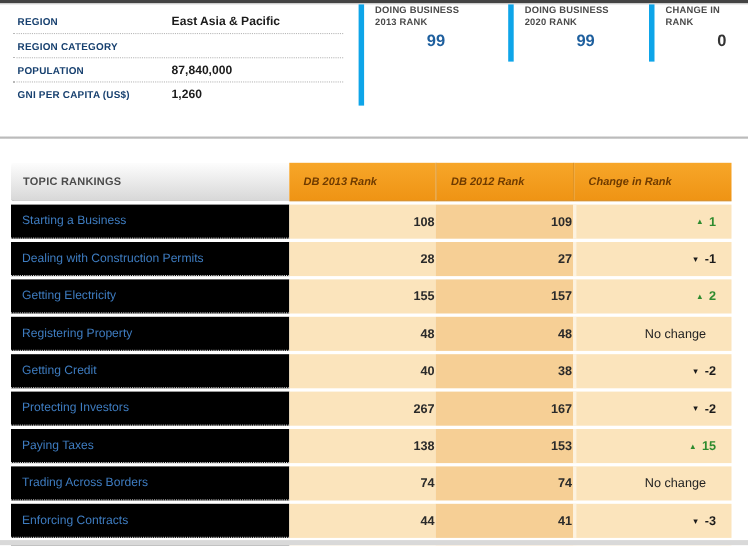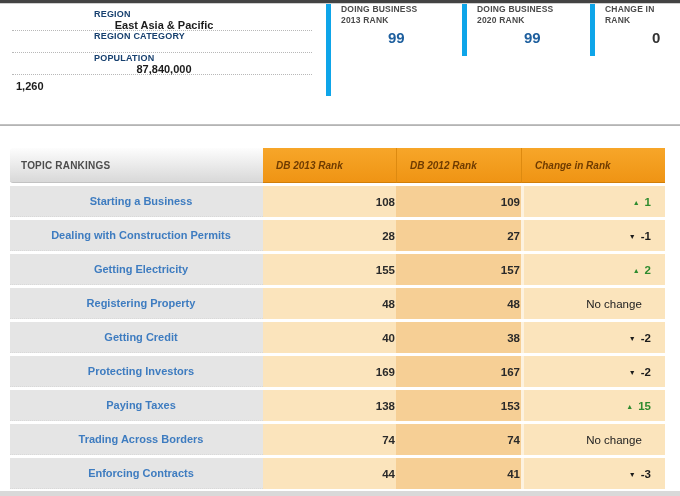--- a/index.html
+++ b/index.html
@@ -7,21 +7,21 @@
     position:relative;width:680px;height:496px;background:#fff;overflow:hidden;
     font-family:"Liberation Sans",sans-serif;
   }
   
   .topbar{position:absolute;top:0;left:0;width:680px;height:3px;background:#434343;}
   .topbar-shadow{position:absolute;top:3px;left:0;width:680px;height:1px;background:#cfcfcf;}
 
   
   .profile{position:absolute;left:12px;top:9px;width:300px;}
   .profile-row{display:flex;align-items:center;height:21px;padding-left:4px;}
-  .profile-row.dotted{border-bottom:1px dotted #b8b8b8;flex-direction:column;}
+  .profile-row.dotted{border-bottom:1px dotted #b8b8b8;}
   .profile-label{width:140px;font-size:9px;font-weight:bold;color:#17406f;letter-spacing:.2px;}
   .profile-value{font-size:11px;font-weight:bold;color:#1b1b1b;}
 
   
   .sumbox{position:absolute;top:4px;border-left:5px solid #0ea5e9;padding-left:10px;}
   .sumbox .lbl{font-size:8.5px;font-weight:bold;color:#4a4a4a;line-height:10.5px;letter-spacing:.2px;}
   .sumbox .val{margin-top:4px;font-size:15px;font-weight:bold;margin-left:47px;}
   .sumbox.b1{left:326px;height:92px;}
   .sumbox.b2{left:462px;height:52px;}
   .sumbox.b3{left:590px;height:52px;}
@@ -46,23 +46,22 @@
   th.rank-head{
     height:34px;text-align:left;padding:0 0 0 13px;
     font-size:10px;font-weight:bold;color:#6f3b00;
     background:linear-gradient(to bottom,#f7a629,#ef9414);
     border-bottom:1px solid #d17e08;
     font-style:italic;
   }
   th.rank-head.sep{border-left:1px solid #dd8a10;}
   td{height:28px;font-size:11px;}
   td.topic{
-    background:#e5e5e5;color:#3e7cc0;padding-left:10px;text-align:center;
+    background:#000000;color:#3e7cc0;padding-left:10px;text-align:left;
     border-bottom:1px dotted #d9d9d9;
-    font-weight:bold;
   }
   td.num{
     font-size:11.5px;font-weight:bold;color:#2a2a2a;
     text-align:right;
   }
   td.light{background:#fbe4bc;}
   td.dark{background:#f6cf95;}
   td.change{background:#fbe4bc;border-left:3px solid #fdf2df;
     text-align:right;padding-right:14px;font-size:11.5px;font-weight:bold;}
   td.change.up{color:#2e8b2e;}
@@ -87,20 +86,21 @@
       <span class="profile-value">East Asia &amp; Pacific</span>
     </div>
     <div class="profile-row dotted">
       <span class="profile-label">REGION CATEGORY</span>
     </div>
     <div class="profile-row dotted">
       <span class="profile-label">POPULATION</span>
       <span class="profile-value">87,840,000</span>
     </div>
     <div class="profile-row">
+      <span class="profile-label">GNI PER CAPITA (US$)</span>
       <span class="profile-value">1,260</span>
     </div>
   </div>
 
   <div class="sumbox b1">
     <div class="lbl">
       <div>DOING BUSINESS</div>
       <div>2013 RANK</div>
     </div>
     <div class="val blue">99</div>
@@ -163,21 +163,21 @@
           <td class="change none">No change</td>
         </tr>
         <tr>
           <td class="topic">Getting Credit</td>
           <td class="num light">40</td>
           <td class="num dark">38</td>
           <td class="change down"><span class="arrow down">▼</span><span>-2</span></td>
         </tr>
         <tr>
           <td class="topic">Protecting Investors</td>
-          <td class="num light">169</td>
+          <td class="num light">267</td>
           <td class="num dark">167</td>
           <td class="change down"><span class="arrow down">▼</span><span>-2</span></td>
         </tr>
         <tr>
           <td class="topic">Paying Taxes</td>
           <td class="num light">138</td>
           <td class="num dark">153</td>
           <td class="change up"><span class="arrow up">▲</span><span>15</span></td>
         </tr>
         <tr>

